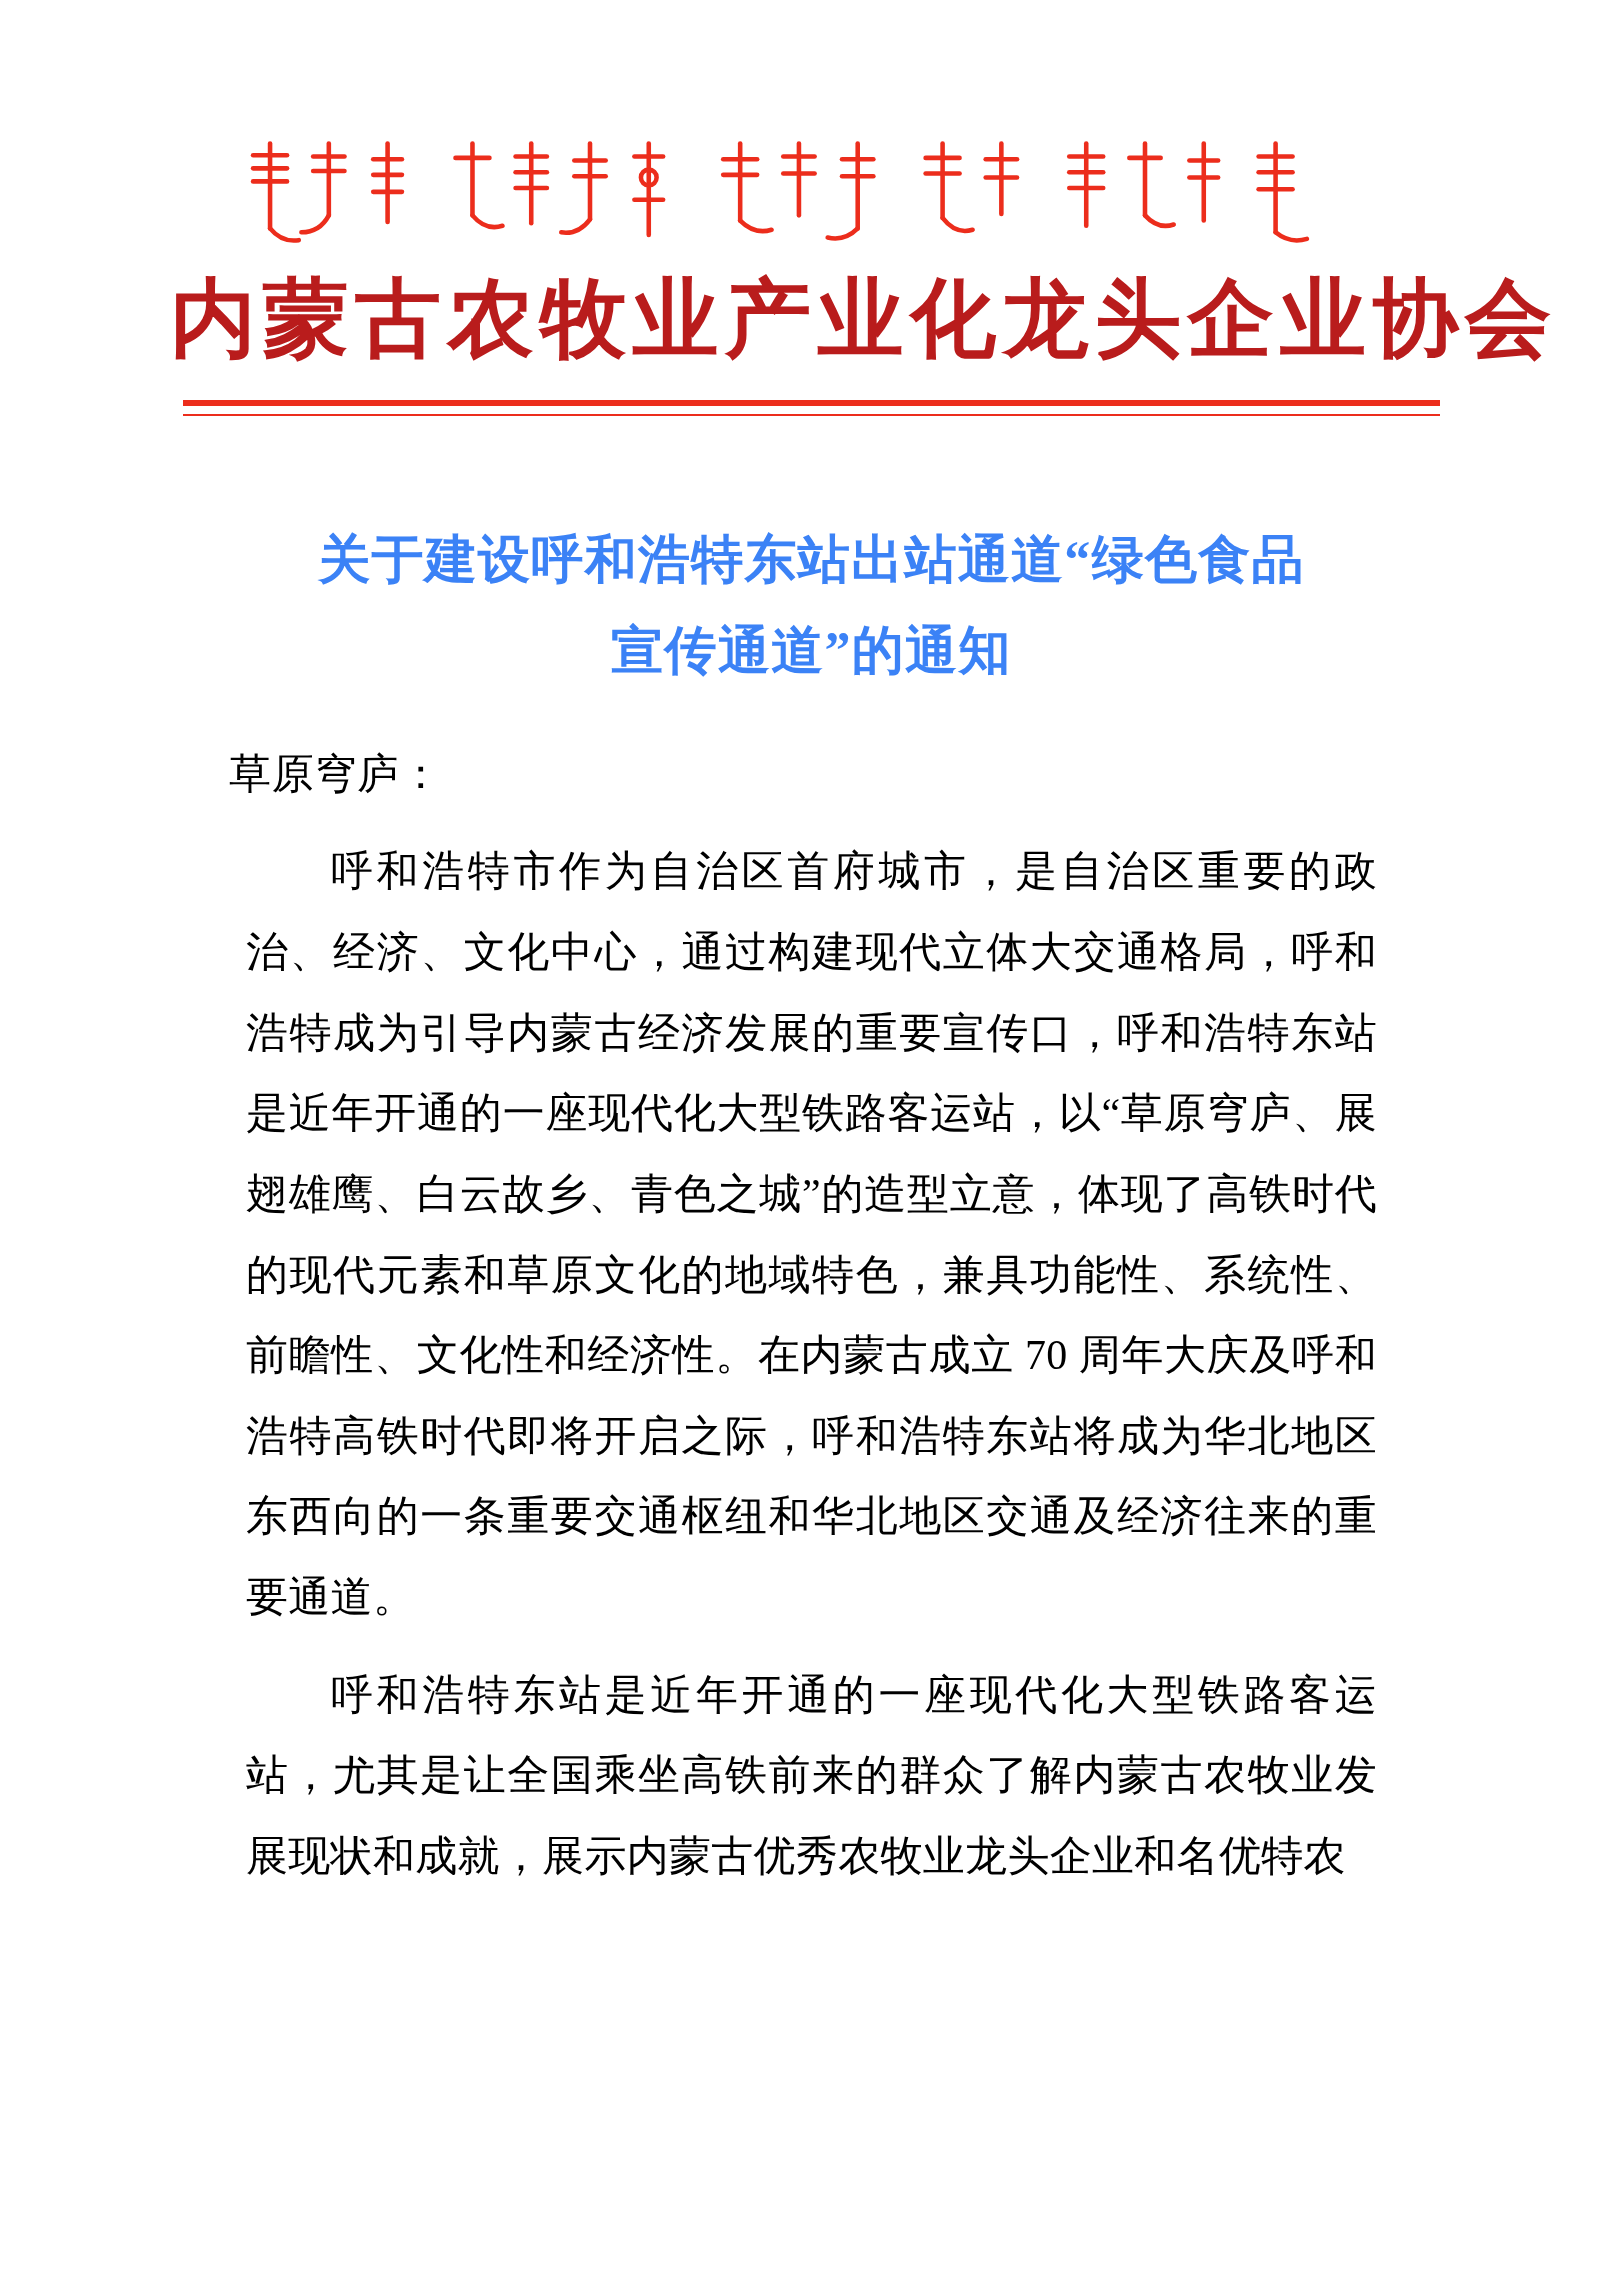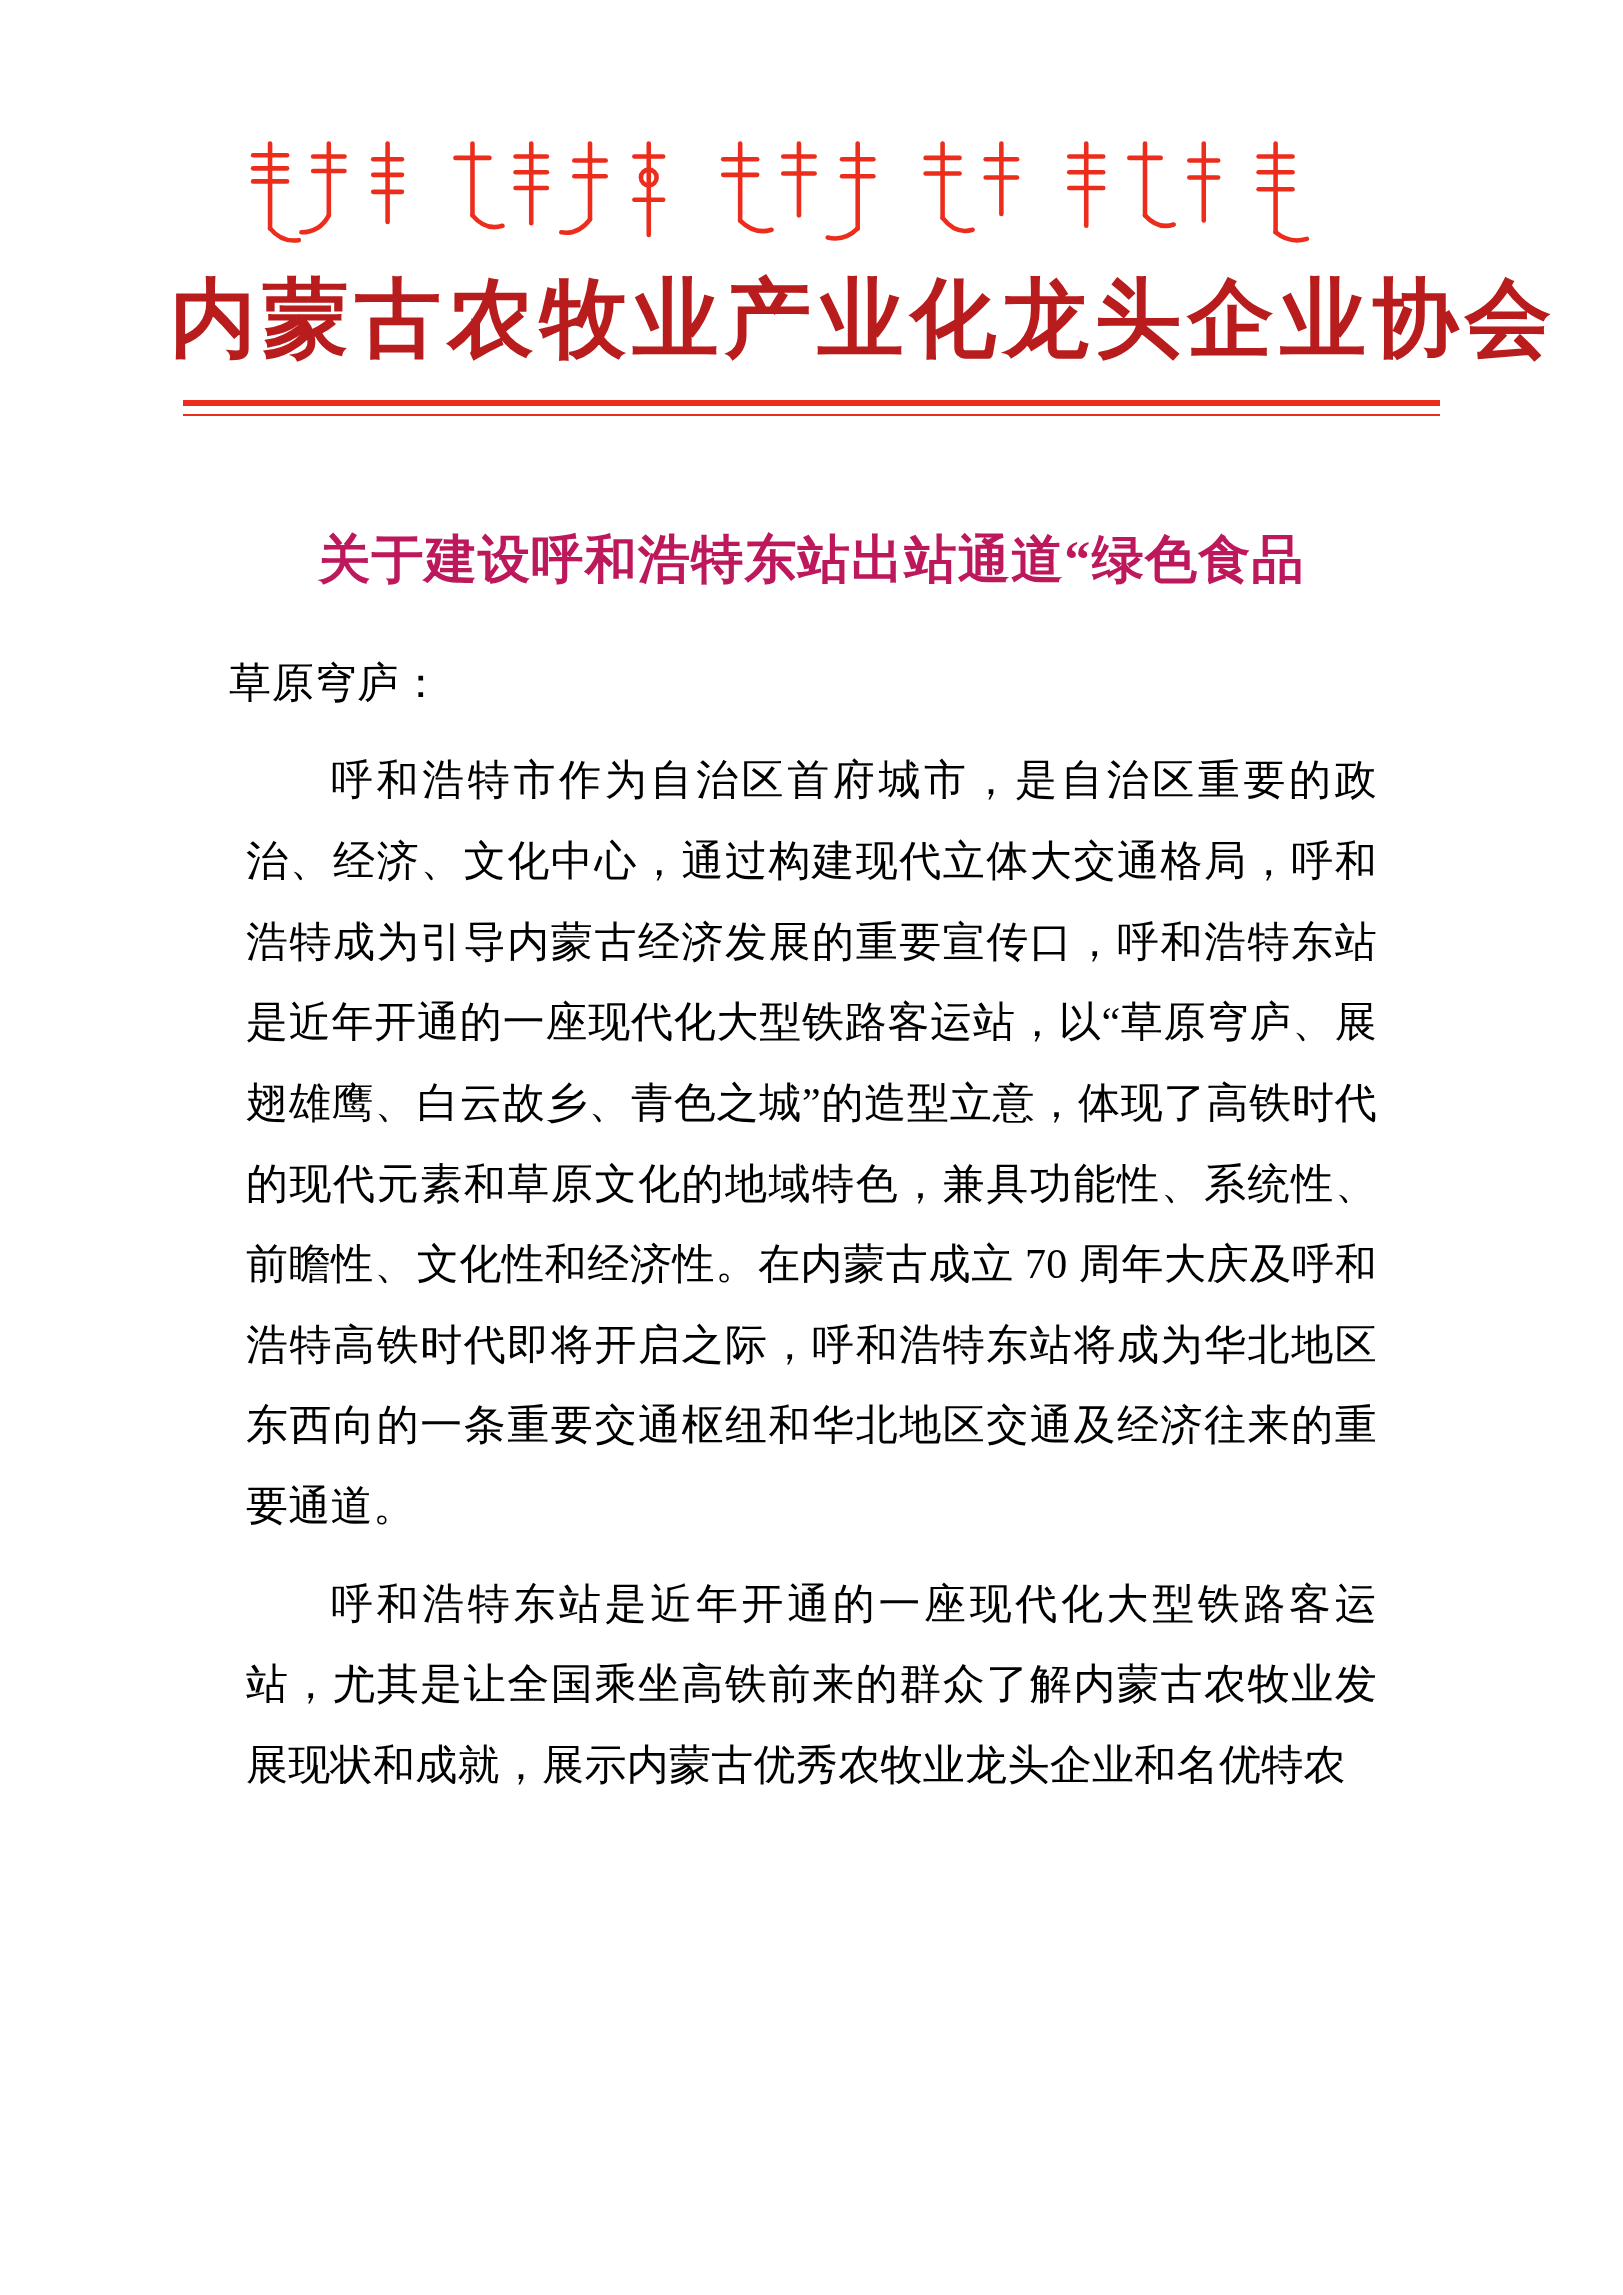--- a/index.html
+++ b/index.html
@@ -78,21 +78,21 @@
     padding-top: 98px;
   }
 
   .doc-title {
     text-align: center;
     font-family: "Liberation Serif", "DejaVu Serif", serif;
     font-weight: bold;
     font-size: 52px;
     line-height: 1.75;
     letter-spacing: 1.3px;
-    color: #be185d;
+    color: #3b82f6;
     margin: 0 0 39px 0;
   }
   .doc-title .line2 {
     display: block;
   }
 
   .salutation {
     font-size: 42px;
     line-height: 1.9;
     letter-spacing: 0.7px;
@@ -224,20 +224,21 @@
     <span class="org-title">内蒙古农牧业产业化龙头企业协会</span>
 
     <div class="rule-thick"></div>
     <div class="rule-thin"></div>
   </div>
 
   <div class="doc-body">
 
     <h1 class="doc-title">
       <span>关于建设呼和浩特东站出站通道“绿色食品</span>
+      <span class="line2">宣传通道”的通知</span>
     </h1>
 
     <div class="salutation">草原穹庐：</div>
 
     <p class="para">呼和浩特市作为自治区首府城市，是自治区重要的政治、经济、文化中心，通过构建现代立体大交通格局，呼和浩特成为引导内蒙古经济发展的重要宣传口，呼和浩特东站是近年开通的一座现代化大型铁路客运站，以“草原穹庐、展翅雄鹰、白云故乡、青色之城”的造型立意，体现了高铁时代的现代元素和草原文化的地域特色，兼具功能性、系统性、前瞻性、文化性和经济性。在内蒙古成立 70 周年大庆及呼和浩特高铁时代即将开启之际，呼和浩特东站将成为华北地区东西向的一条重要交通枢纽和华北地区交通及经济往来的重要通道。</p>
     <p class="para">呼和浩特东站是近年开通的一座现代化大型铁路客运站，尤其是让全国乘坐高铁前来的群众了解内蒙古农牧业发展现状和成就，展示内蒙古优秀农牧业龙头企业和名优特农</p>
 
   </div>
 
 </div>

